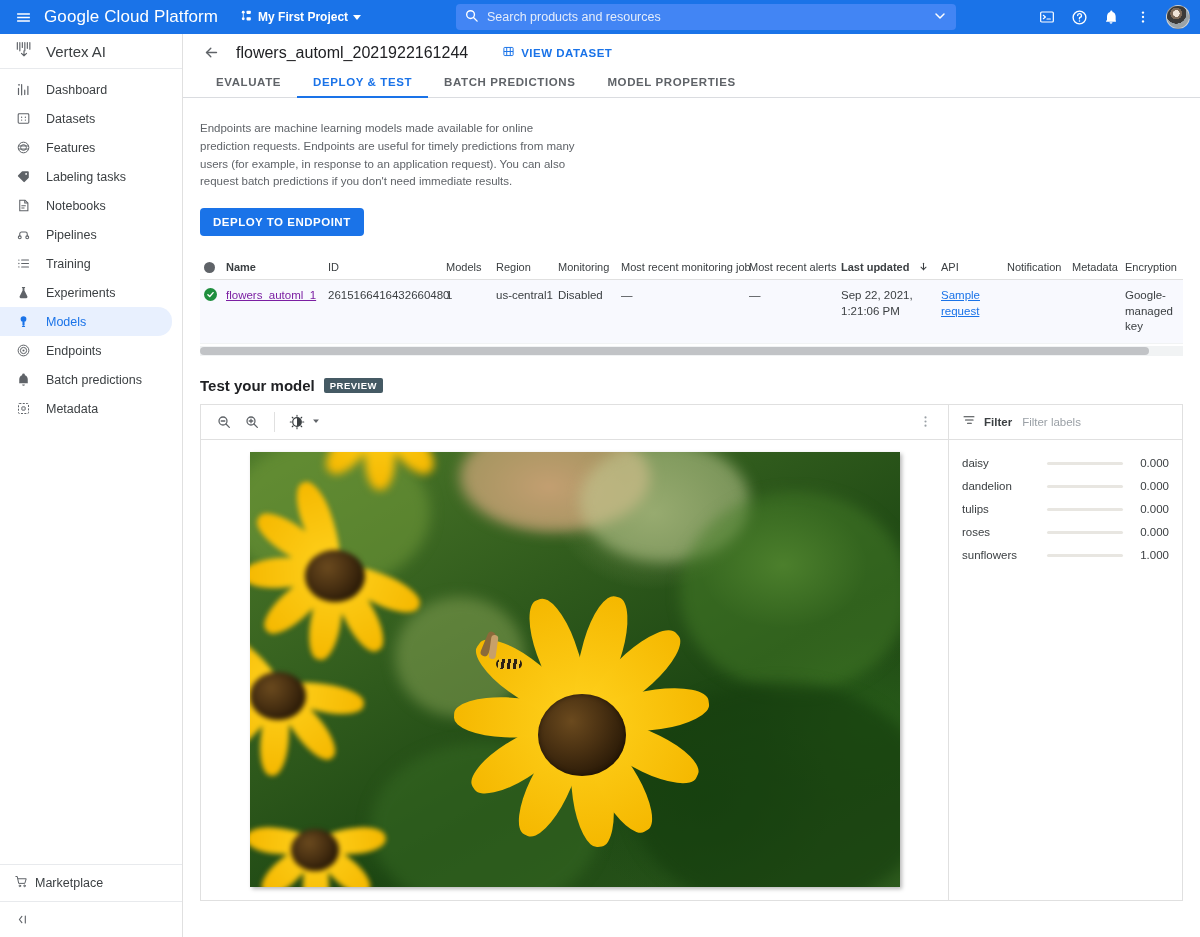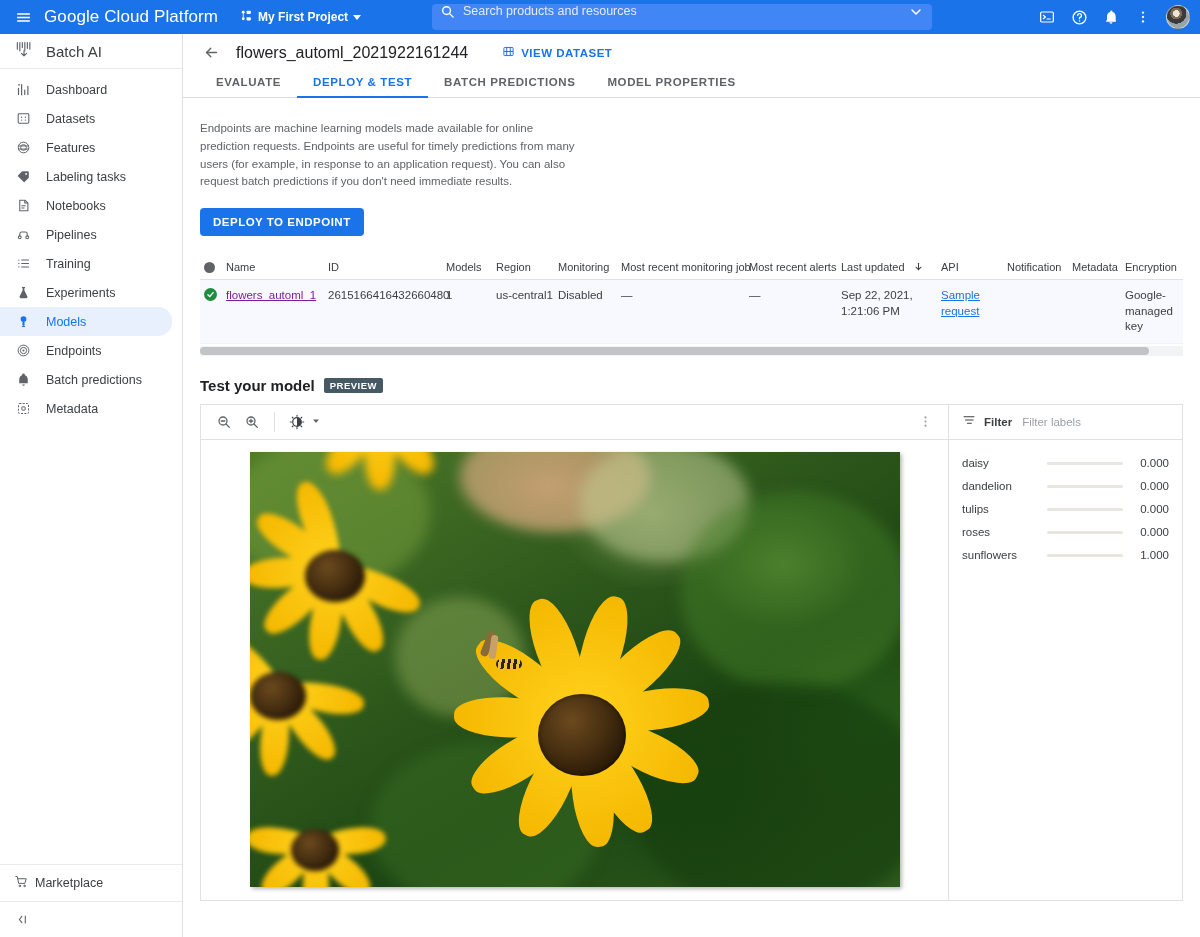--- a/index.html
+++ b/index.html
@@ -28,22 +28,22 @@
   }
   #project-chip {
     display:flex; align-items:center; gap:5px; font-size:12px; font-weight:bold;
     padding:3px 6px; border-radius:3px; cursor:pointer; white-space:nowrap;
   }
   .caret-down {
     width:0;height:0;border-left:4px solid transparent;border-right:4px solid transparent;
     border-top:5px solid #fff;
   }
   #searchwrap {
-    position:absolute; left:432px; top:4px; width:500px; height:26px;
-    background:#4285f4; border-radius:4px; display:flex; align-items:flex-start;
+    position:absolute; left:456px; top:4px; width:500px; height:26px;
+    background:#4285f4; border-radius:4px; display:flex; align-items:center;
     padding:0 8px; cursor:text;
   }
   #searchwrap input {
     flex:1; background:transparent; border:0; outline:0; color:#fff;
     font-family:"Liberation Sans", sans-serif; font-size:12.5px; padding:0 8px;
   }
   #searchwrap input::placeholder { color:#e4ecfb; }
   #tb-right { margin-left:auto; display:flex; align-items:center; gap:2px; }
   #avatar {
     width:24px;height:24px;border-radius:50%;margin-left:6px;margin-right:2px;
@@ -127,21 +127,21 @@
   }
 
   
   #table-wrap { margin-top:19px; }
   table { border-collapse:collapse; width:100%; table-layout:fixed; }
   th {
     text-align:left; font-size:11px; color:#3c4043; font-weight:normal;
     padding:6px 4px 6px 0; border-bottom:1px solid #e0e0e0; vertical-align:middle;
     white-space:nowrap;
   }
-  th.sorted { font-weight:normal; }
+  th.sorted { font-weight:bold; }
   td {
     font-size:11.5px; color:#3c4043; padding:8px 4px 8px 0; vertical-align:top;
     background:#f8f9fe; line-height:1.35;
   }
   tr.datarow td { border-bottom:1px solid #f1f3f4; }
   td.cell-check, th.cell-check { width:26px; padding-left:4px; }
   .mname { color:#7b1fa2; text-decoration:underline; cursor:pointer; }
   .sample-link { color:#1a73e8; text-decoration:underline; cursor:pointer; }
   .check-green {
     width:13px;height:13px;border-radius:50%;background:#1e8e3e;display:flex;
@@ -294,21 +294,21 @@
 <div id="shell">
 
   <div id="sidebar">
     <div id="product-head">
       <span>
         <svg width="20" height="20" viewBox="0 0 24 24" fill="none" stroke="#5f6368" stroke-width="1.4">
           <path d="M4 3v8M7 3v10M10 3v6M13 3v10M16 3v7M19 3v8" stroke-linecap="round"></path>
           <path d="M12 13v6M9 16l3 3 3-3" stroke-linecap="round" stroke-linejoin="round"></path>
         </svg>
       </span>
-      <span id="product-title">Batch AI</span>
+      <span id="product-title">Vertex AI</span>
     </div>
 
     <div id="nav">
       <div class="nav-item">
         <span class="nico">
           <svg width="15" height="15" viewBox="0 0 24 24" fill="none" stroke="#5f6368" stroke-width="1.9" stroke-linecap="round">
             <path d="M4 20V10M9 20V4M14 20v-7M19 20V7"></path>
               <path d="M4 4.5h1.6M9 20.5h0"></path>
           </svg>
         </span>

